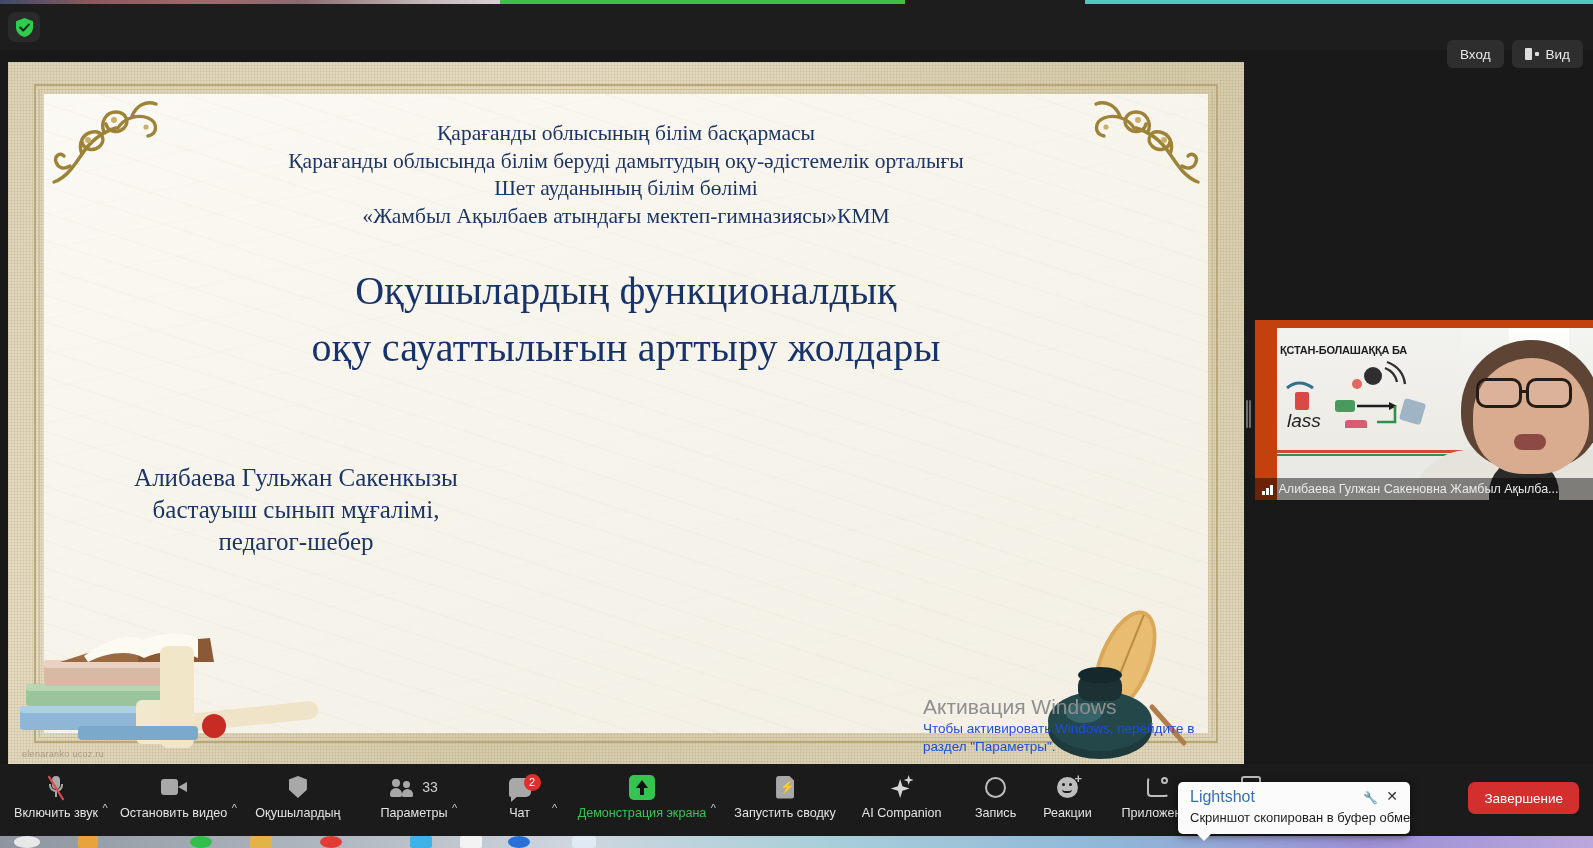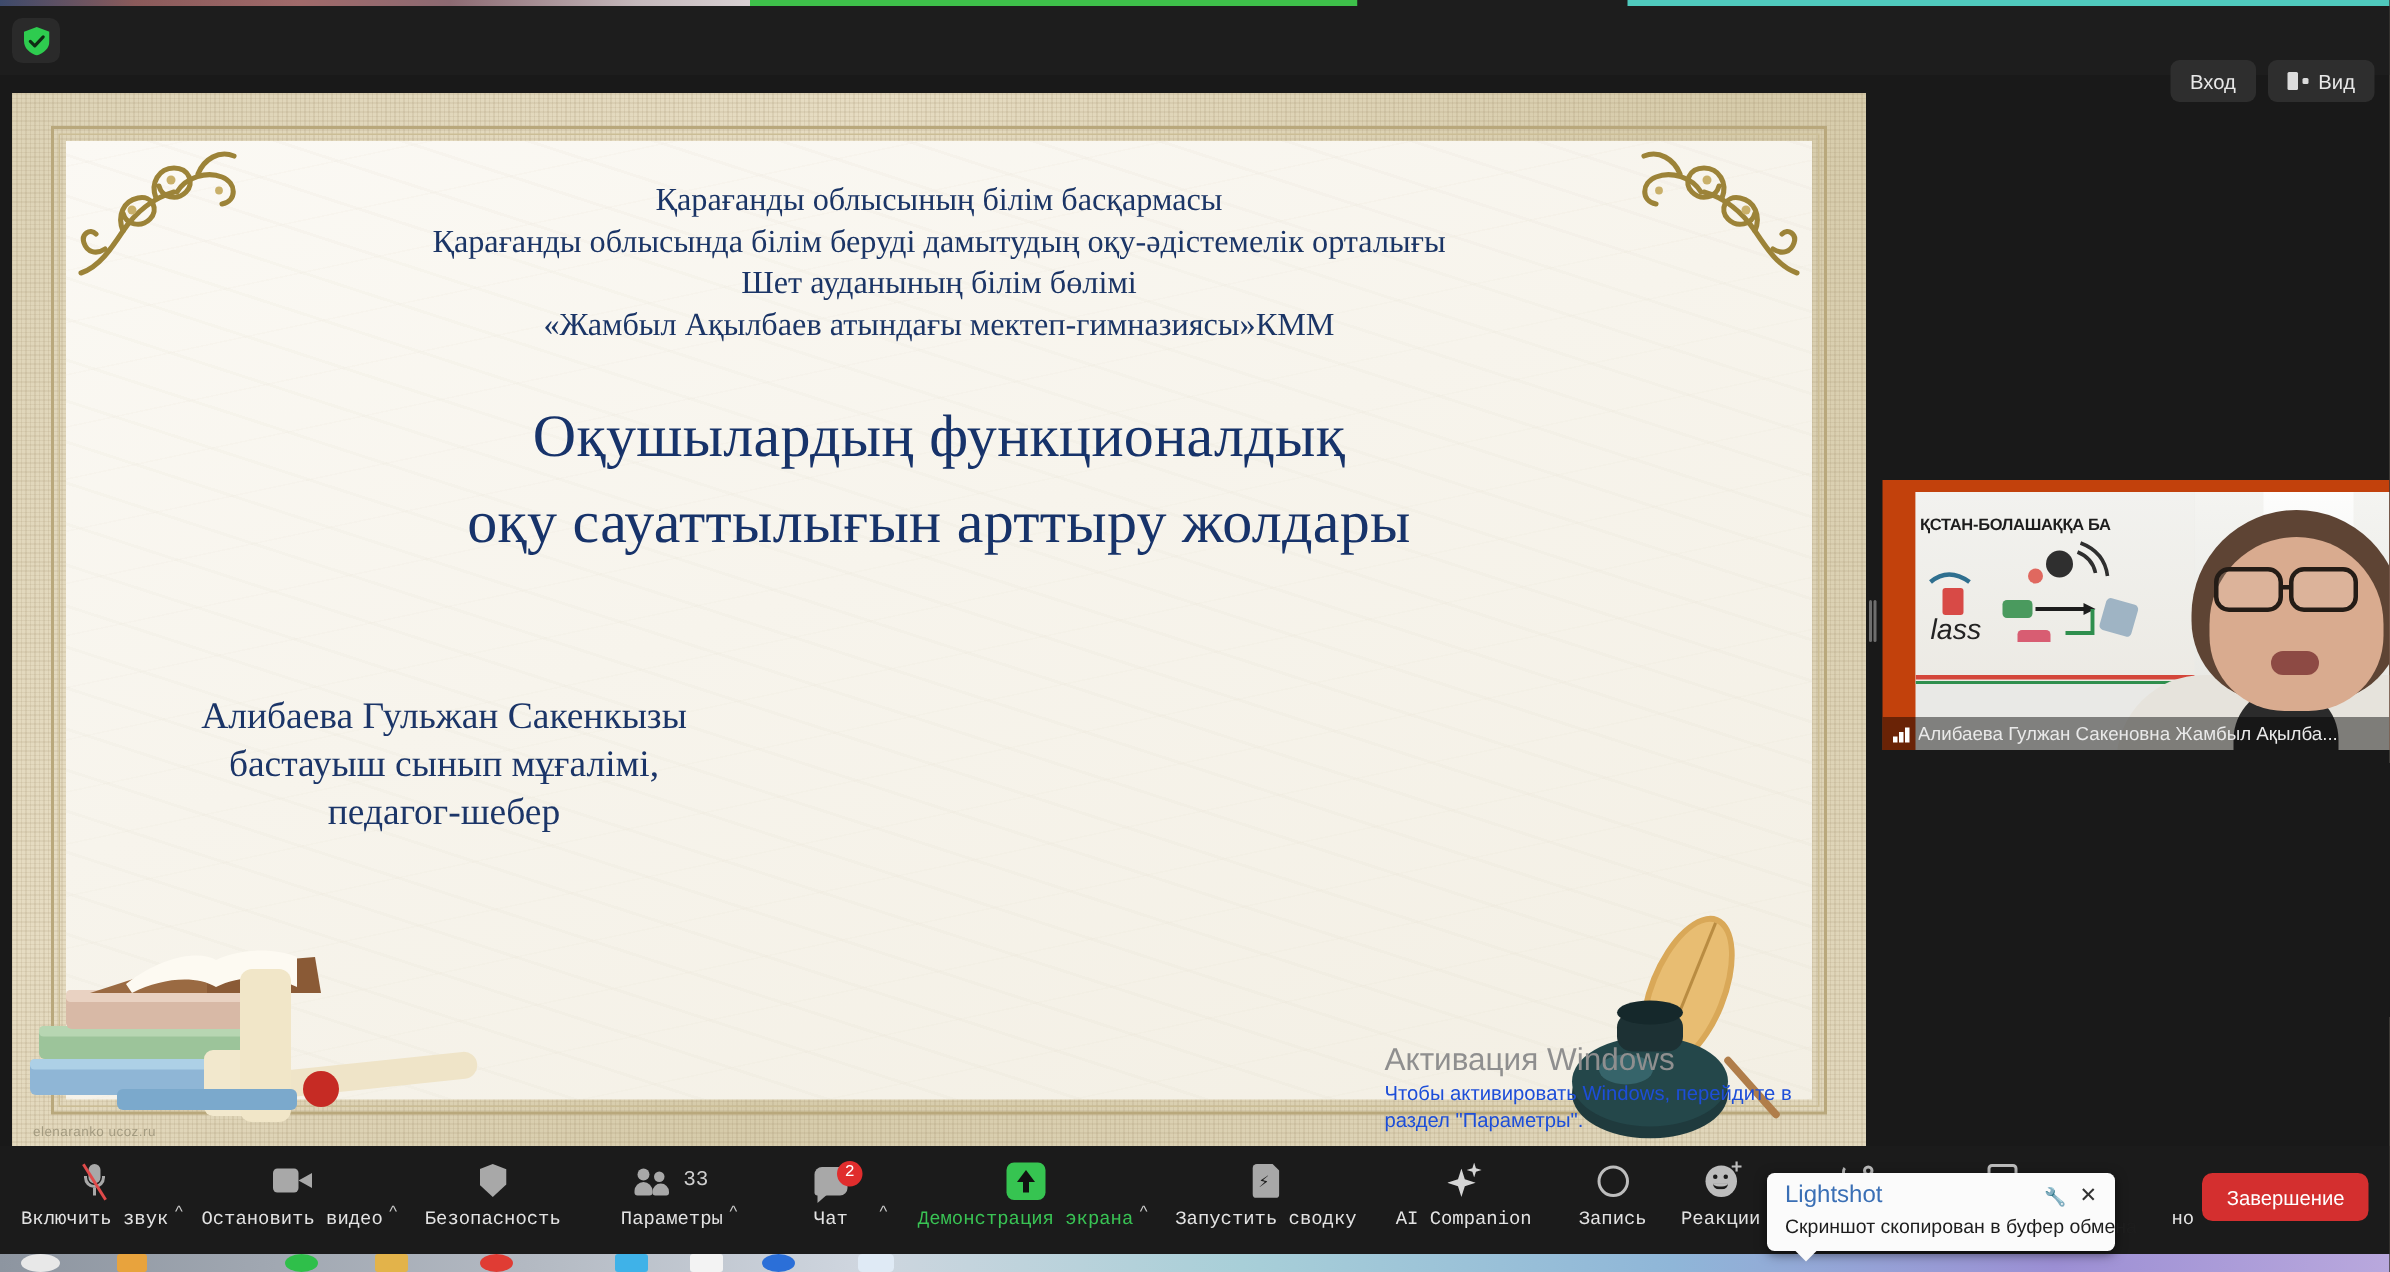--- a/index.html
+++ b/index.html
@@ -137,21 +137,21 @@
   .bars i { display: block; width: 2.5px; background: #fff; }
   .bars i:nth-child(1){height:4px;} .bars i:nth-child(2){height:7px;} .bars i:nth-child(3){height:10px;}
 
   
   .toolbar {
     position: absolute; left: 0; bottom: 12px; width: 1593px; height: 72px;
     background: #1b1b1b; display: flex; align-items: flex-start;
   }
   .tool {
     position: relative; display: flex; flex-direction: column; align-items: center;
-    justify-content: flex-start; padding-top: 8px; min-width: 56px; cursor: pointer; font-family: Liberation Mono, monospace;
+    justify-content: flex-start; padding-top: 8px; min-width: 56px; cursor: pointer;
   }
   .tool .ic { height: 30px; display: flex; align-items: center; justify-content: center; position: relative; }
   .tool .lb { font-size: 12.6px; color: #e3e3e3; margin-top: 4px; white-space: nowrap; }
   .tool .lb.green { color: #39c354; }
   .caret { width: 14px; align-self: flex-end; margin-bottom: 22px; color: #c9c9c9; font-size: 11px; text-align: center; cursor: pointer; }
   .badge {
     position: absolute; top: -4px; right: -10px; min-width: 17px; height: 17px;
     background: #e02d2d; color: #fff; border-radius: 9px; font-size: 11px;
     display: flex; align-items: center; justify-content: center; padding: 0 4px;
   }
@@ -424,21 +424,21 @@
           </div>
       </div>
       <div class="lb">Остановить видео</div>
     </div>
     <div class="caret">^</div>
 
     <div class="tool" style="margin-left:14px">
       <div class="ic">
           <div class="i-shield"></div>
         </div>
-      <div class="lb">Безопасность</div>
+      <div class="lb">Оқушылардың</div>
     </div>
 
     <div class="tool" style="margin-left:40px">
       <div class="ic">
         <div class="i-people">
             <span class="h1"></span>
             <span class="h2"></span>
             <span class="b1"></span>
             <span class="b2"></span>
           </div>

